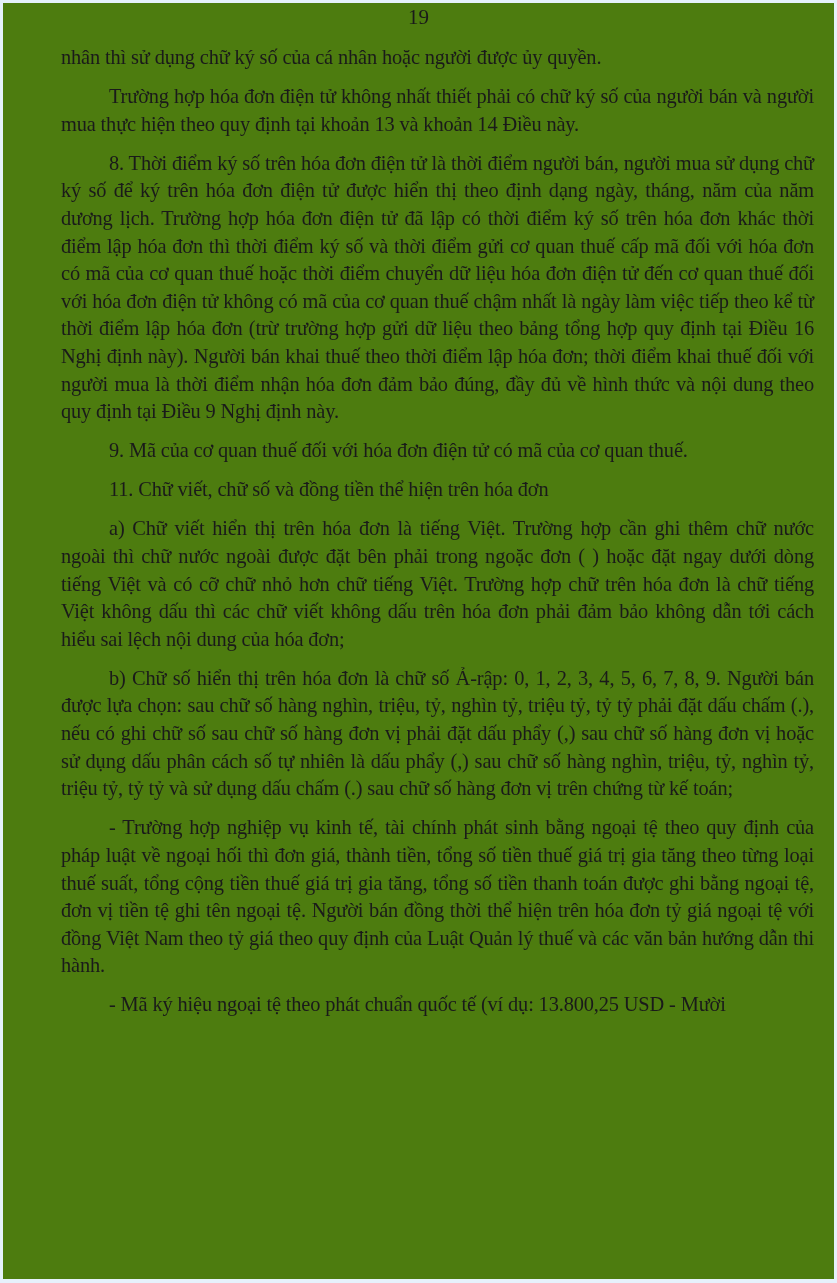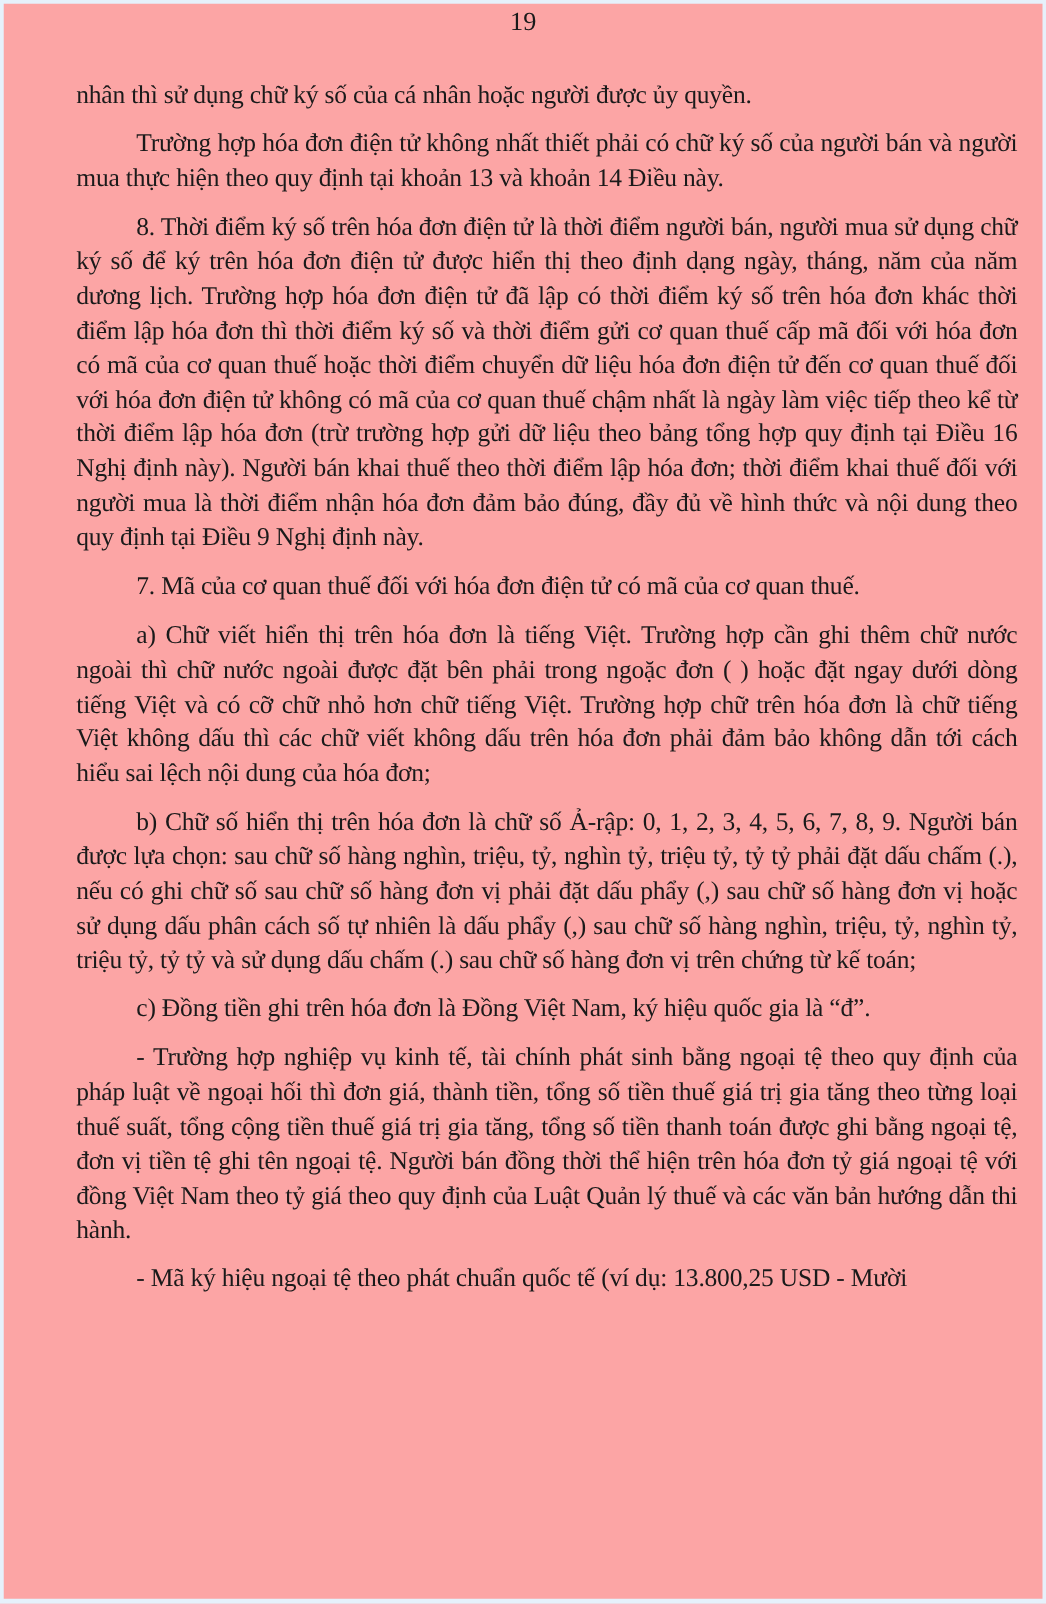--- a/index.html
+++ b/index.html
@@ -4,47 +4,47 @@
   <style>
     html, body { margin: 0; padding: 0; }
     body {
       width: 837px; height: 1283px;
       background: #e6f1fb;
       position: relative; overflow: hidden;
       font-family: "Liberation Serif", "DejaVu Serif", serif;
     }
     .page {
       position: absolute; left: 3px; top: 3px; right: 3px; bottom: 4px;
-      background: #fca5a5;
+      background: #4d7c0f;
       color: #1a1a1a;
     }
     .page-number {
       position: absolute; top: 2px; left: 0; right: 0;
       text-align: center;
       font-size: 21px;
     }
     .body-text {
-      position: absolute; left: 58px; right: 20px; top: 60px;
+      position: absolute; left: 58px; right: 20px; top: 41px;
       font-size: 20.4px;
       line-height: 27.6px;
       text-align: justify;
       letter-spacing: -0.15px;
     }
     .body-text p { margin: 0 0 11.5px 0; }
     .body-text p.indent { text-indent: 48px; }
   </style>
 </head>
 <body>
 
 <div class="page">
   <div class="page-number">19</div>
   <div class="body-text">
     <p>nhân thì sử dụng chữ ký số của cá nhân hoặc người được ủy quyền.</p>
     <p class="indent">Trường hợp hóa đơn điện tử không nhất thiết phải có chữ ký số của người bán và người mua thực hiện theo quy định tại khoản 13 và khoản 14 Điều này.</p>
     <p class="indent">8. Thời điểm ký số trên hóa đơn điện tử là thời điểm người bán, người mua sử dụng chữ ký số để ký trên hóa đơn điện tử được hiển thị theo định dạng ngày, tháng, năm của năm dương lịch. Trường hợp hóa đơn điện tử đã lập có thời điểm ký số trên hóa đơn khác thời điểm lập hóa đơn thì thời điểm ký số và thời điểm gửi cơ quan thuế cấp mã đối với hóa đơn có mã của cơ quan thuế hoặc thời điểm chuyển dữ liệu hóa đơn điện tử đến cơ quan thuế đối với hóa đơn điện tử không có mã của cơ quan thuế chậm nhất là ngày làm việc tiếp theo kể từ thời điểm lập hóa đơn (trừ trường hợp gửi dữ liệu theo bảng tổng hợp quy định tại Điều 16 Nghị định này). Người bán khai thuế theo thời điểm lập hóa đơn; thời điểm khai thuế đối với người mua là thời điểm nhận hóa đơn đảm bảo đúng, đầy đủ về hình thức và nội dung theo quy định tại Điều 9 Nghị định này.</p>
-    <p class="indent">7. Mã của cơ quan thuế đối với hóa đơn điện tử có mã của cơ quan thuế.</p>
+    <p class="indent">9. Mã của cơ quan thuế đối với hóa đơn điện tử có mã của cơ quan thuế.</p>
+    <p class="indent">11. Chữ viết, chữ số và đồng tiền thể hiện trên hóa đơn</p>
     <p class="indent">a) Chữ viết hiển thị trên hóa đơn là tiếng Việt. Trường hợp cần ghi thêm chữ nước ngoài thì chữ nước ngoài được đặt bên phải trong ngoặc đơn ( ) hoặc đặt ngay dưới dòng tiếng Việt và có cỡ chữ nhỏ hơn chữ tiếng Việt. Trường hợp chữ trên hóa đơn là chữ tiếng Việt không dấu thì các chữ viết không dấu trên hóa đơn phải đảm bảo không dẫn tới cách hiểu sai lệch nội dung của hóa đơn;</p>
     <p class="indent">b) Chữ số hiển thị trên hóa đơn là chữ số Ả-rập: 0, 1, 2, 3, 4, 5, 6, 7, 8, 9. Người bán được lựa chọn: sau chữ số hàng nghìn, triệu, tỷ, nghìn tỷ, triệu tỷ, tỷ tỷ phải đặt dấu chấm (.), nếu có ghi chữ số sau chữ số hàng đơn vị phải đặt dấu phẩy (,) sau chữ số hàng đơn vị hoặc sử dụng dấu phân cách số tự nhiên là dấu phẩy (,) sau chữ số hàng nghìn, triệu, tỷ, nghìn tỷ, triệu tỷ, tỷ tỷ và sử dụng dấu chấm (.) sau chữ số hàng đơn vị trên chứng từ kế toán;</p>
-    <p class="indent">c) Đồng tiền ghi trên hóa đơn là Đồng Việt Nam, ký hiệu quốc gia là “đ”.</p>
     <p class="indent">- Trường hợp nghiệp vụ kinh tế, tài chính phát sinh bằng ngoại tệ theo quy định của pháp luật về ngoại hối thì đơn giá, thành tiền, tổng số tiền thuế giá trị gia tăng theo từng loại thuế suất, tổng cộng tiền thuế giá trị gia tăng, tổng số tiền thanh toán được ghi bằng ngoại tệ, đơn vị tiền tệ ghi tên ngoại tệ. Người bán đồng thời thể hiện trên hóa đơn tỷ giá ngoại tệ với đồng Việt Nam theo tỷ giá theo quy định của Luật Quản lý thuế và các văn bản hướng dẫn thi hành.</p>
     <p class="indent">- Mã ký hiệu ngoại tệ theo phát chuẩn quốc tế (ví dụ: 13.800,25 USD - Mười</p>
   </div>
 </div>
 
 </body></html>

